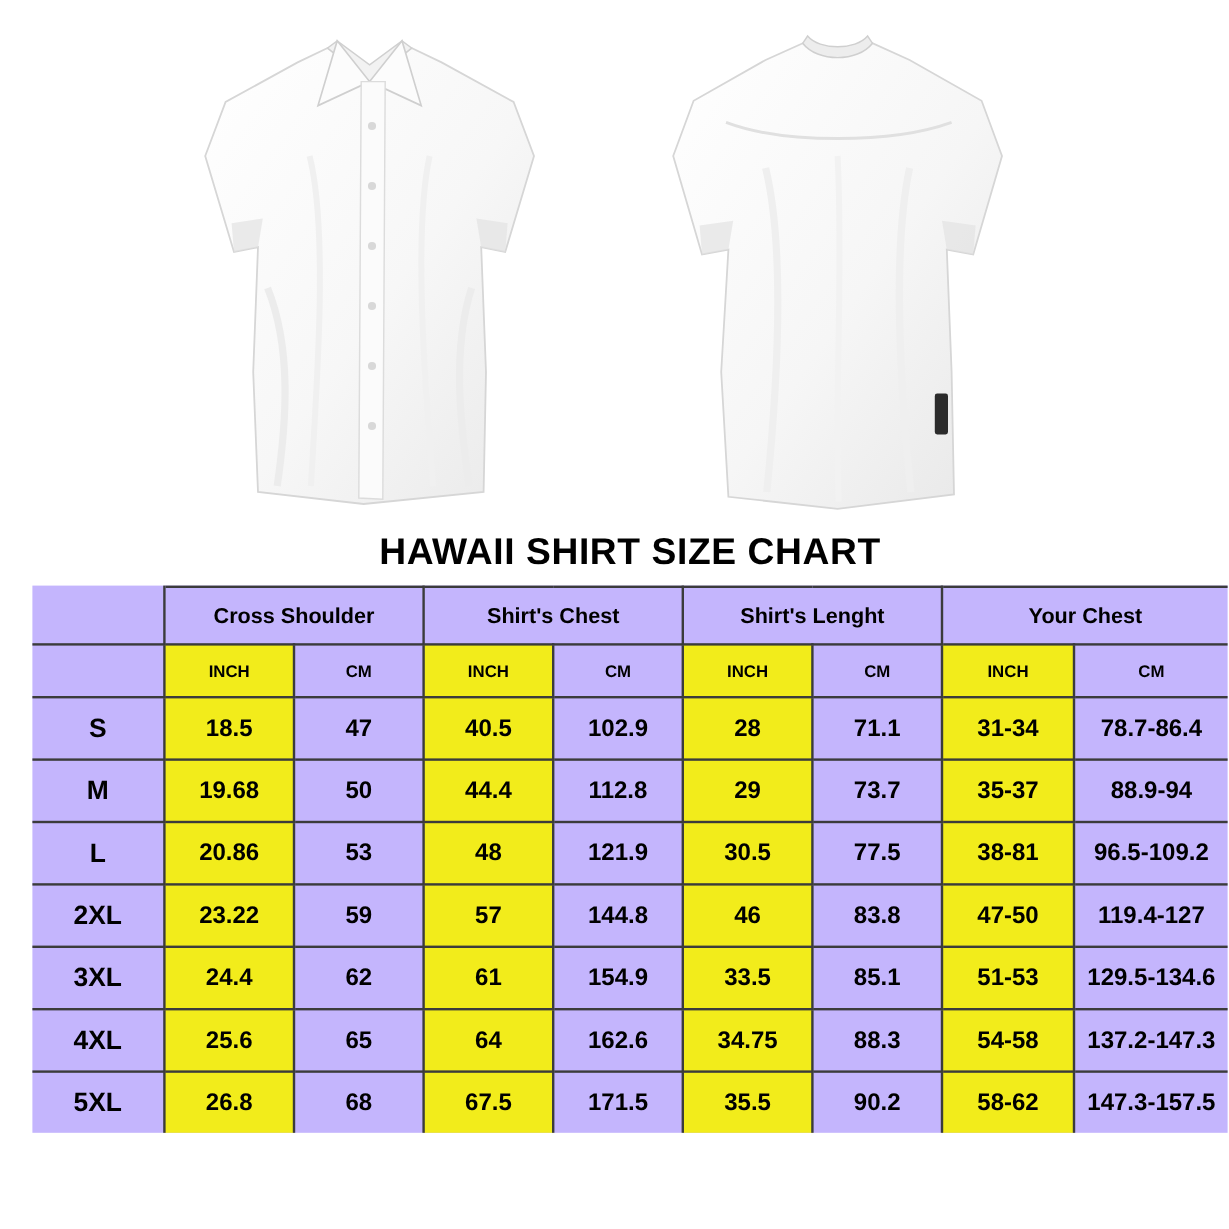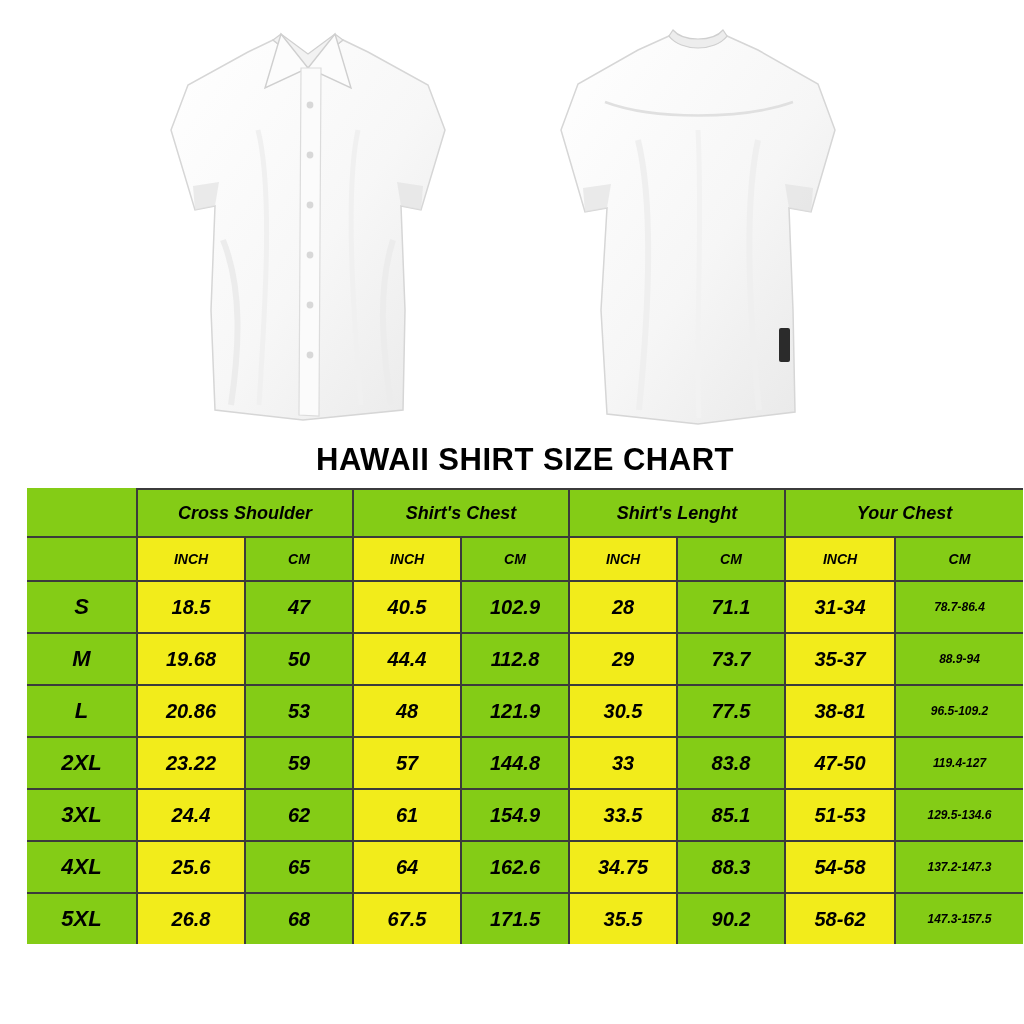--- a/index.html
+++ b/index.html
@@ -46,22 +46,21 @@
   }
 
   
   .table-wrap {
     padding: 0 14px;
   }
   table.size-chart {
     border-collapse: collapse;
     width: 996px;
     table-layout: fixed;
-    background: #84cc16;
-    font-style: italic;
+    background: #c4b5fd;
   }
   table.size-chart td,
   table.size-chart th {
     border: 2px solid #3b3b3b;
     text-align: center;
     vertical-align: middle;
     font-family: "Liberation Sans", sans-serif;
     padding: 0;
   }
   .grp-head {
@@ -86,21 +85,21 @@
     font-size: 22px;
     font-weight: bold;
     border-left: none !important;
   }
   .val {
     height: 50px;
     font-size: 20px;
     font-weight: bold;
   }
   .val.small {
-    font-size: 12px;
+    font-size: 20px;
   }
   .yellow {
     background: #f2ec1b;
   }
   .last-col {
     border-right: none !important;
   }
   .last-row td {
     border-bottom: none !important;
   }
@@ -242,21 +241,21 @@
           <td class="val">77.5</td>
           <td class="val yellow">38-81</td>
           <td class="val small last-col">96.5-109.2</td>
         </tr>
         <tr>
           <td class="size-cell">2XL</td>
           <td class="val yellow">23.22</td>
           <td class="val">59</td>
           <td class="val yellow">57</td>
           <td class="val">144.8</td>
-          <td class="val yellow">33</td>
+          <td class="val yellow">46</td>
           <td class="val">83.8</td>
           <td class="val yellow">47-50</td>
           <td class="val small last-col">119.4-127</td>
         </tr>
         <tr>
           <td class="size-cell">3XL</td>
           <td class="val yellow">24.4</td>
           <td class="val">62</td>
           <td class="val yellow">61</td>
           <td class="val">154.9</td>

